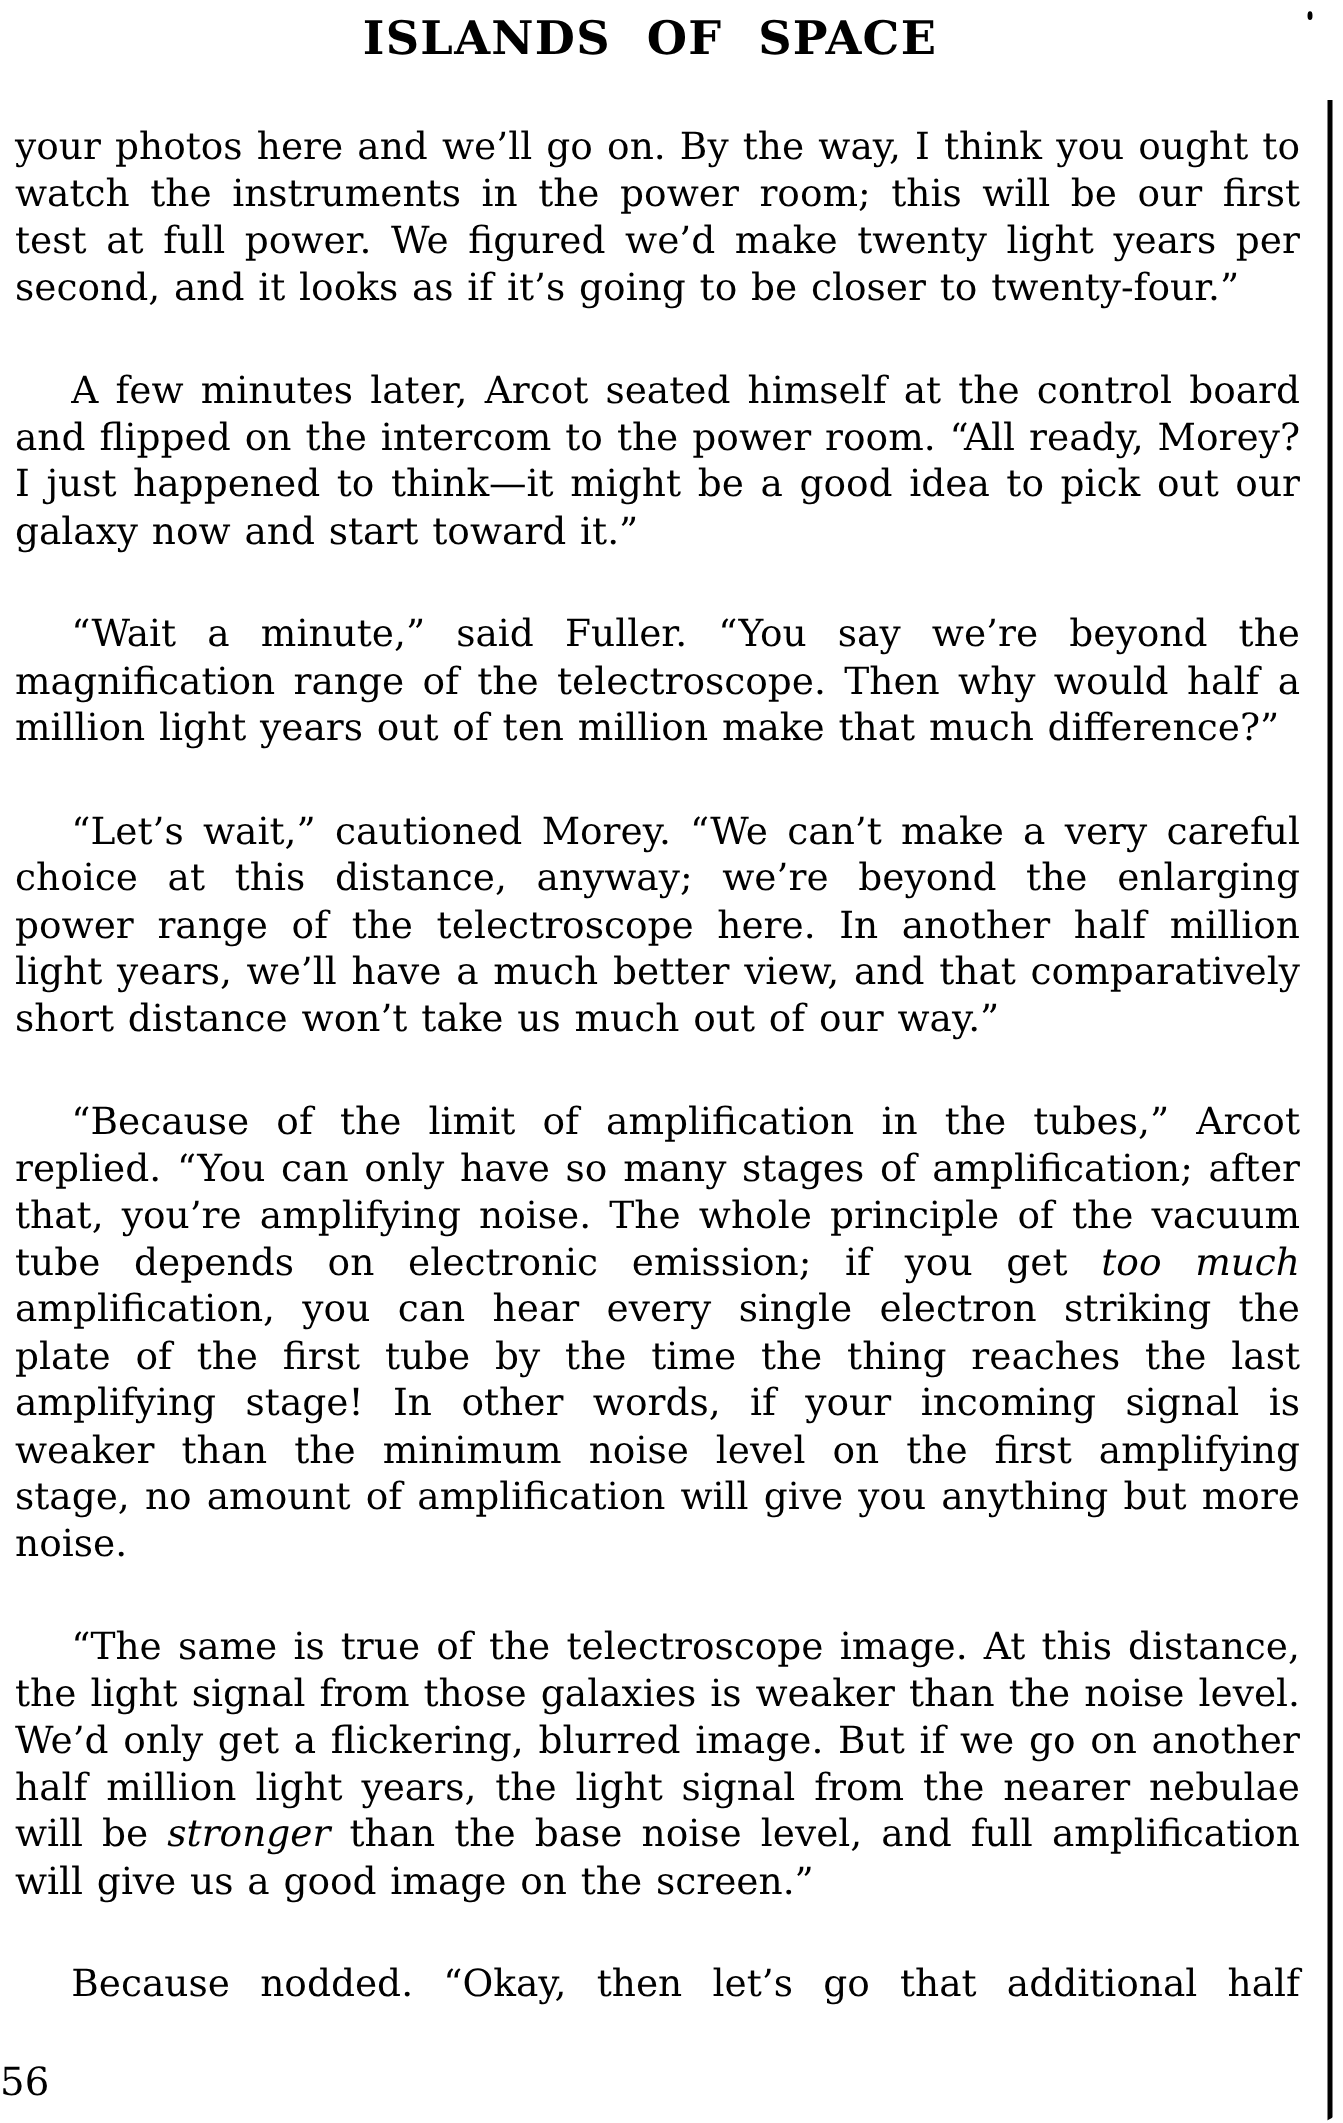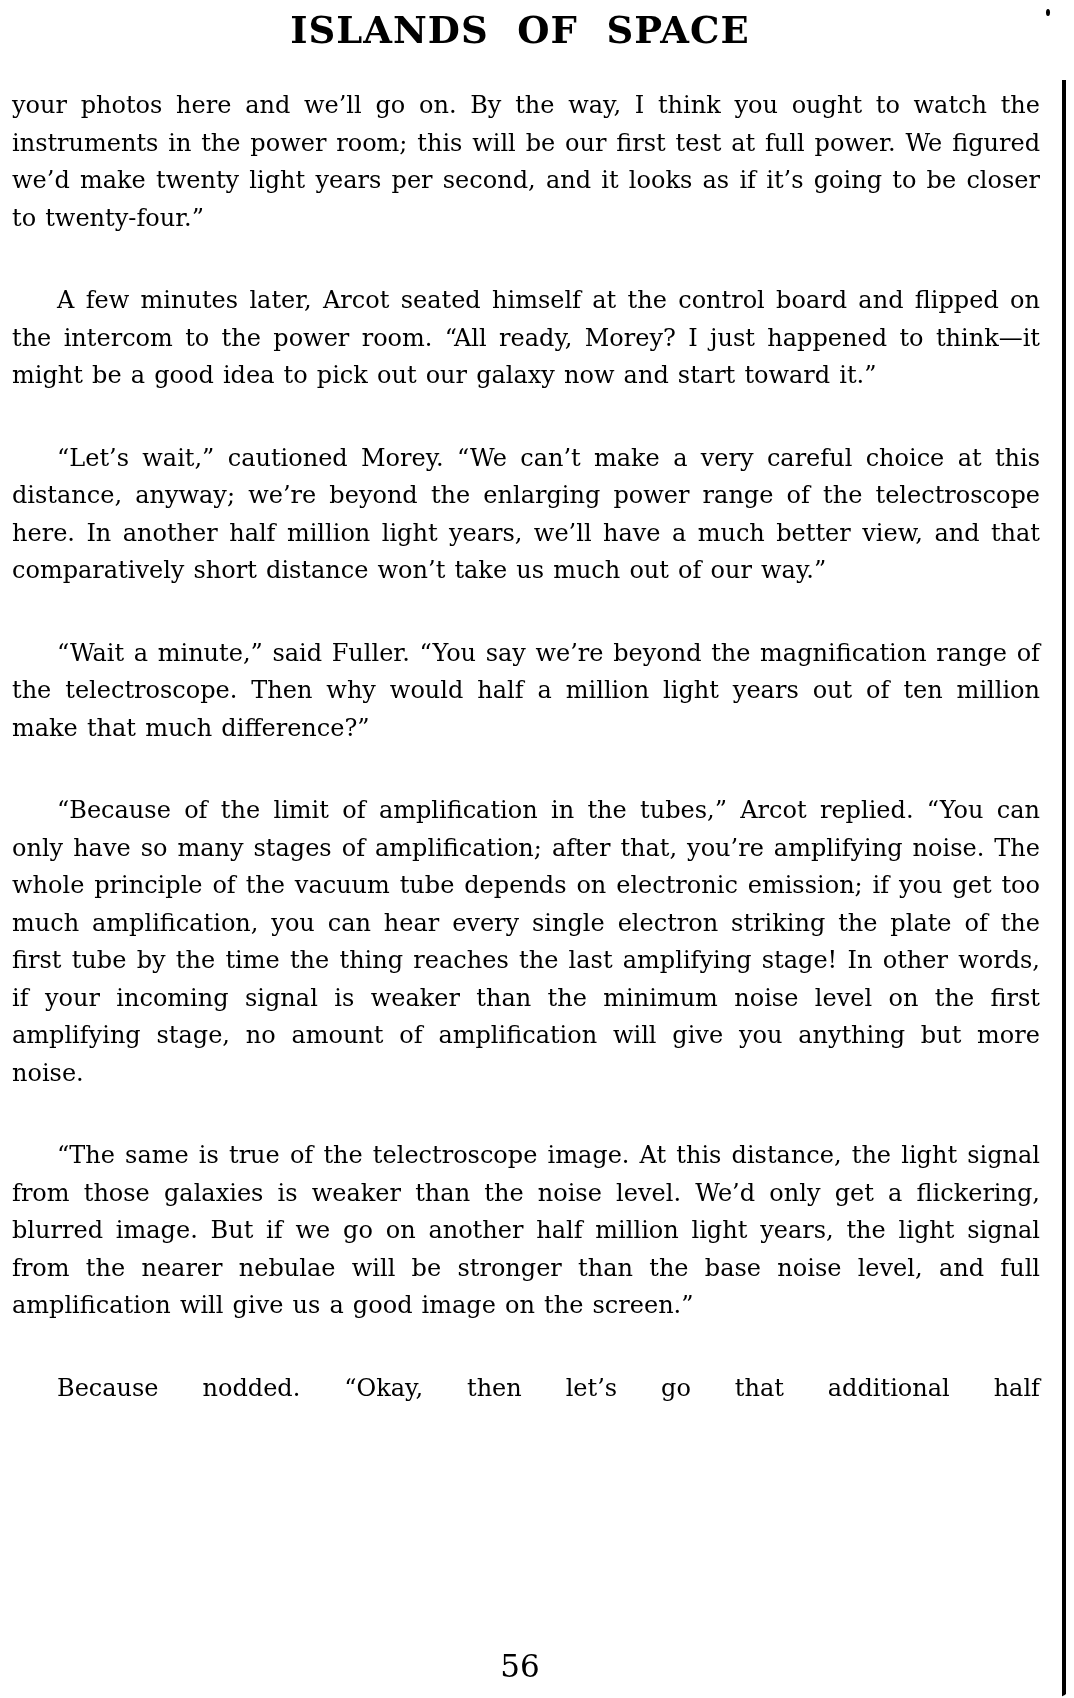--- a/index.html
+++ b/index.html
@@ -20,38 +20,37 @@
     width: 1040px;
     text-align: center;
     font-size: 37px;
     font-weight: bold;
     letter-spacing: 1px;
     word-spacing: 0.40em;
     white-space: nowrap;
   }
   .body-text {
     position: absolute;
-    top: 87px;
+    top: 99px;
     left: 12px;
     width: 1028px;
-    font-size: 24px;
+    font-size: 30px;
     line-height: 37.5px;
     text-align: justify;
     word-spacing: 1.5px;
   }
   .para { margin: 0; padding: 0; }
   .para.indent { text-indent: 45px; margin-top: 45px; }
   .para.justify-last { text-align-last: justify; }
-  .italic { }
+  .italic { font-style: italic; }
   .page-number {
     position: absolute;
     top: 1648px;
     left: 0;
     width: 1040px;
-    text-align: center;
     font-size: 31px;
   }
   .edge-line {
     position: absolute;
     left: 1062px;
     top: 80px;
     width: 4px;
     height: 1618px;
     background: #000000;
   }
@@ -71,23 +70,23 @@
 <div class="page">
 
   <div class="title">ISLANDS OF SPACE</div>
 
   <div class="body-text">
 
     <p class="para"><span>your photos here and we’ll go on. By the way, I think you ought to watch the instruments in the power room; this will be our first test at full power. We figured we’d make twenty light years per second, and it looks as if it’s going to be closer to twenty-four.”</span></p>
 
     <p class="para indent"><span>A few minutes later, Arcot seated himself at the control board and flipped on the intercom to the power room. “All ready, Morey? I just happened to think—it might be a good idea to pick out our galaxy now and start toward it.”</span></p>
 
+    <p class="para indent"><span>“Wait a minute,” said Fuller. “You say we’re beyond the magnification range of the telectroscope. Then why would half a million light years out of ten million make that much difference?”</span></p>
+
     <p class="para indent"><span>“Let’s wait,” cautioned Morey. “We can’t make a very careful choice at this distance, anyway; we’re beyond the enlarging power range of the telectroscope here. In another half million light years, we’ll have a much better view, and that comparatively short distance won’t take us much out of our way.”</span></p>
-
-    <p class="para indent"><span>“Wait a minute,” said Fuller. “You say we’re beyond the magnification range of the telectroscope. Then why would half a million light years out of ten million make that much difference?”</span></p>
 
     <p class="para indent"><span>“Because of the limit of amplification in the tubes,” Arcot replied. “You can only have so many stages of amplification; after that, you’re amplifying noise. The whole principle of the vacuum tube depends on electronic emission; if you get </span><span class="italic">too much</span><span> amplification, you can hear every single electron striking the plate of the first tube by the time the thing reaches the last amplifying stage! In other words, if your incoming signal is weaker than the minimum noise level on the first amplifying stage, no amount of amplification will give you anything but more noise.</span></p>
 
     <p class="para indent"><span>“The same is true of the telectroscope image. At this distance, the light signal from those galaxies is weaker than the noise level. We’d only get a flickering, blurred image. But if we go on another half million light years, the light signal from the nearer nebulae will be </span><span class="italic">stronger</span><span> than the base noise level, and full amplification will give us a good image on the screen.”</span></p>
 
     <p class="para indent justify-last"><span>Because nodded. “Okay, then let’s go that additional half</span></p>
 
   </div>
 
   <div class="page-number">56</div>

